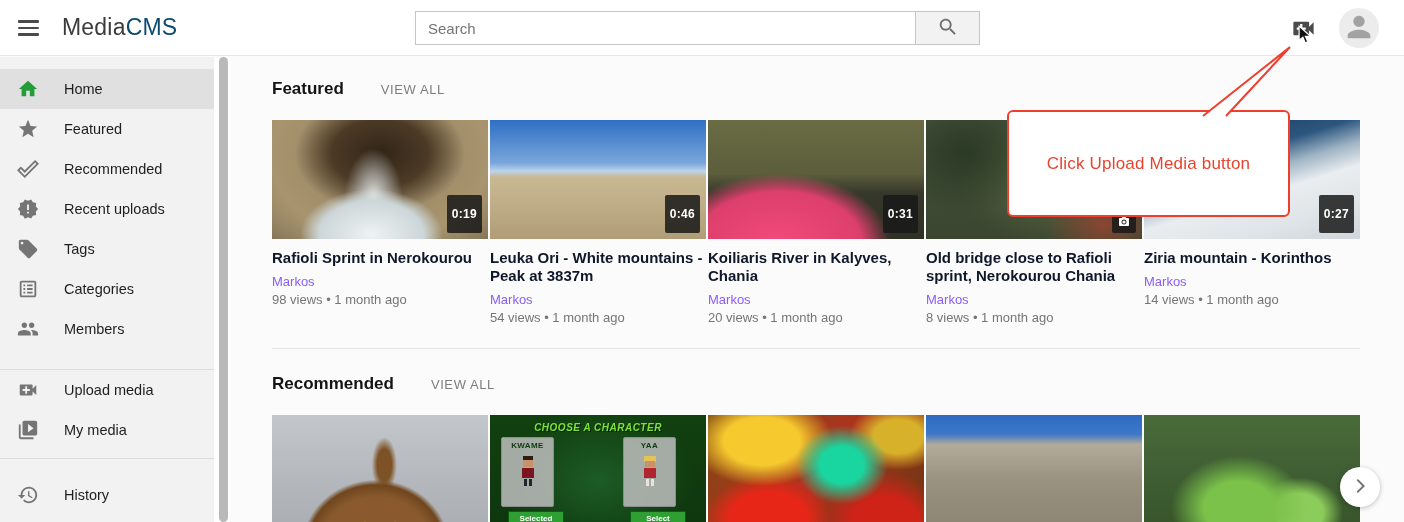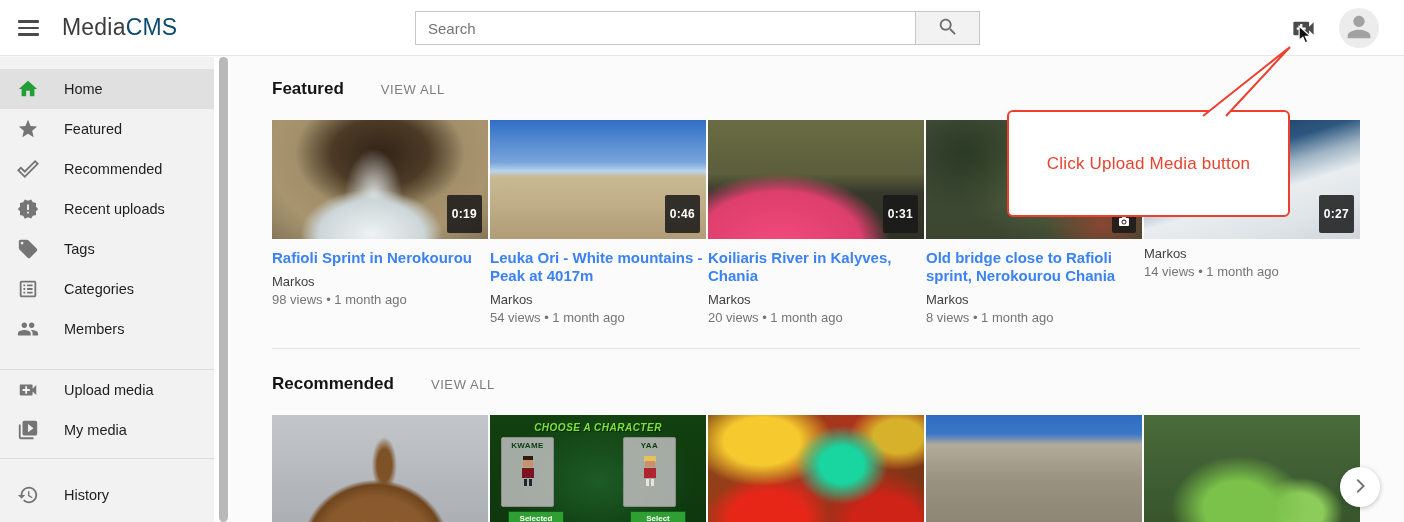--- a/index.html
+++ b/index.html
@@ -60,23 +60,23 @@
   .view-all { font-size:13px; font-weight:500; color:#7d7d7d; letter-spacing:.6px;
               margin-left:37px; cursor:pointer; }
   .cards-row { display:flex; gap:2px; }
   .card { width:216px; flex:0 0 216px; }
   .thumb { position:relative; width:216px; height:119px; cursor:pointer; overflow:hidden; }
   .dur { position:absolute; right:6px; bottom:6px; background:rgba(25,25,25,.85);
          color:#fff; font-size:12px; font-weight:700; padding:12px 5px; border-radius:2px;
          letter-spacing:.3px; }
   .dur-icon { position:absolute; right:6px; bottom:6px; background:rgba(25,25,25,.85);
               padding:3px 5px 1px 5px; border-radius:2px; }
-  .v-title { margin-top:10px; font-size:15px; font-weight:700; color:#3b82f6;
+  .v-title { margin-top:10px; font-size:15px; font-weight:700; color:#0f172a;
              line-height:18px; cursor:pointer; }
-  .v-author { margin-top:7px; font-size:13px; color:#404040; cursor:pointer; }
+  .v-author { margin-top:7px; font-size:13px; color:#8b5cf6; cursor:pointer; }
   .v-meta { margin-top:3px; font-size:13px; color:#757575; }
   .row-divider { border:none; height:1px; background:#e4e4e4; margin:23px 0 25px 0; }
 
   
   .t-waterfall { background:
       radial-gradient(95px 60px at 46% 96%, #eef2f3 0%, #ccd6d8 55%, rgba(0,0,0,0) 75%),
       radial-gradient(42px 75px at 47% 68%, #e9eff1 0%, rgba(233,239,241,0) 70%),
       radial-gradient(115px 80px at 50% 28%, #312417 0%, #4c3a26 42%, rgba(0,0,0,0) 74%),
       radial-gradient(180px 140px at 50% 30%, #907d5d 0%, #a8956f 60%, rgba(0,0,0,0) 100%),
       linear-gradient(180deg,#9c8a6a 0%, #8a7a5e 55%, #6f6149 100%); }
@@ -294,21 +294,21 @@
           <span class="dur">0:19</span>
         </div>
         <div class="v-title">Rafioli Sprint in Nerokourou</div>
         <div class="v-author">Markos</div>
         <div class="v-meta">98 views • 1 month ago</div>
       </div>
       <div class="card">
         <div class="thumb t-leuka">
           <span class="dur">0:46</span>
         </div>
-        <div class="v-title">Leuka Ori - White mountains - Peak at 4017m</div>
+        <div class="v-title">Leuka Ori - White mountains - Peak at 3837m</div>
         <div class="v-author">Markos</div>
         <div class="v-meta">54 views • 1 month ago</div>
       </div>
       <div class="card">
         <div class="thumb t-koiliaris">
           <span class="dur">0:31</span>
         </div>
         <div class="v-title">Koiliaris River in Kalyves, Chania</div>
         <div class="v-author">Markos</div>
         <div class="v-meta">20 views • 1 month ago</div>
@@ -322,20 +322,21 @@
           </span>
         </div>
         <div class="v-title">Old bridge close to Rafioli sprint, Nerokourou Chania</div>
         <div class="v-author">Markos</div>
         <div class="v-meta">8 views • 1 month ago</div>
       </div>
       <div class="card">
         <div class="thumb t-ziria">
           <span class="dur">0:27</span>
         </div>
+        <div class="v-title">Ziria mountain - Korinthos</div>
         <div class="v-author">Markos</div>
         <div class="v-meta">14 views • 1 month ago</div>
       </div>
     </div>
   </section>
 
   <hr class="row-divider">
 
   <section>
     <div class="section-head">

